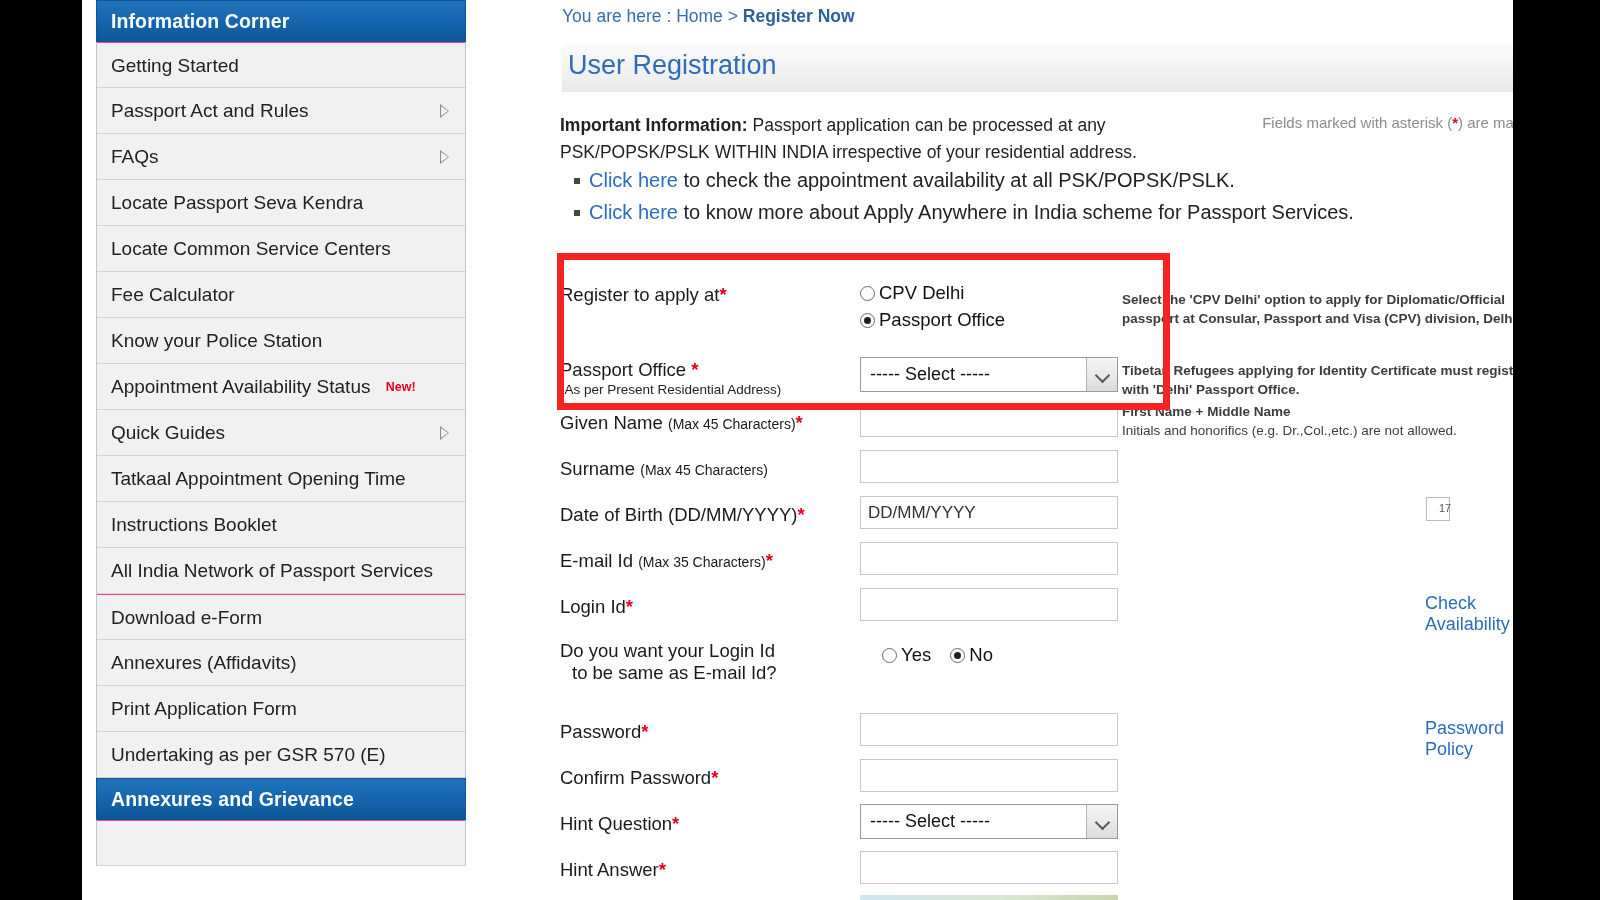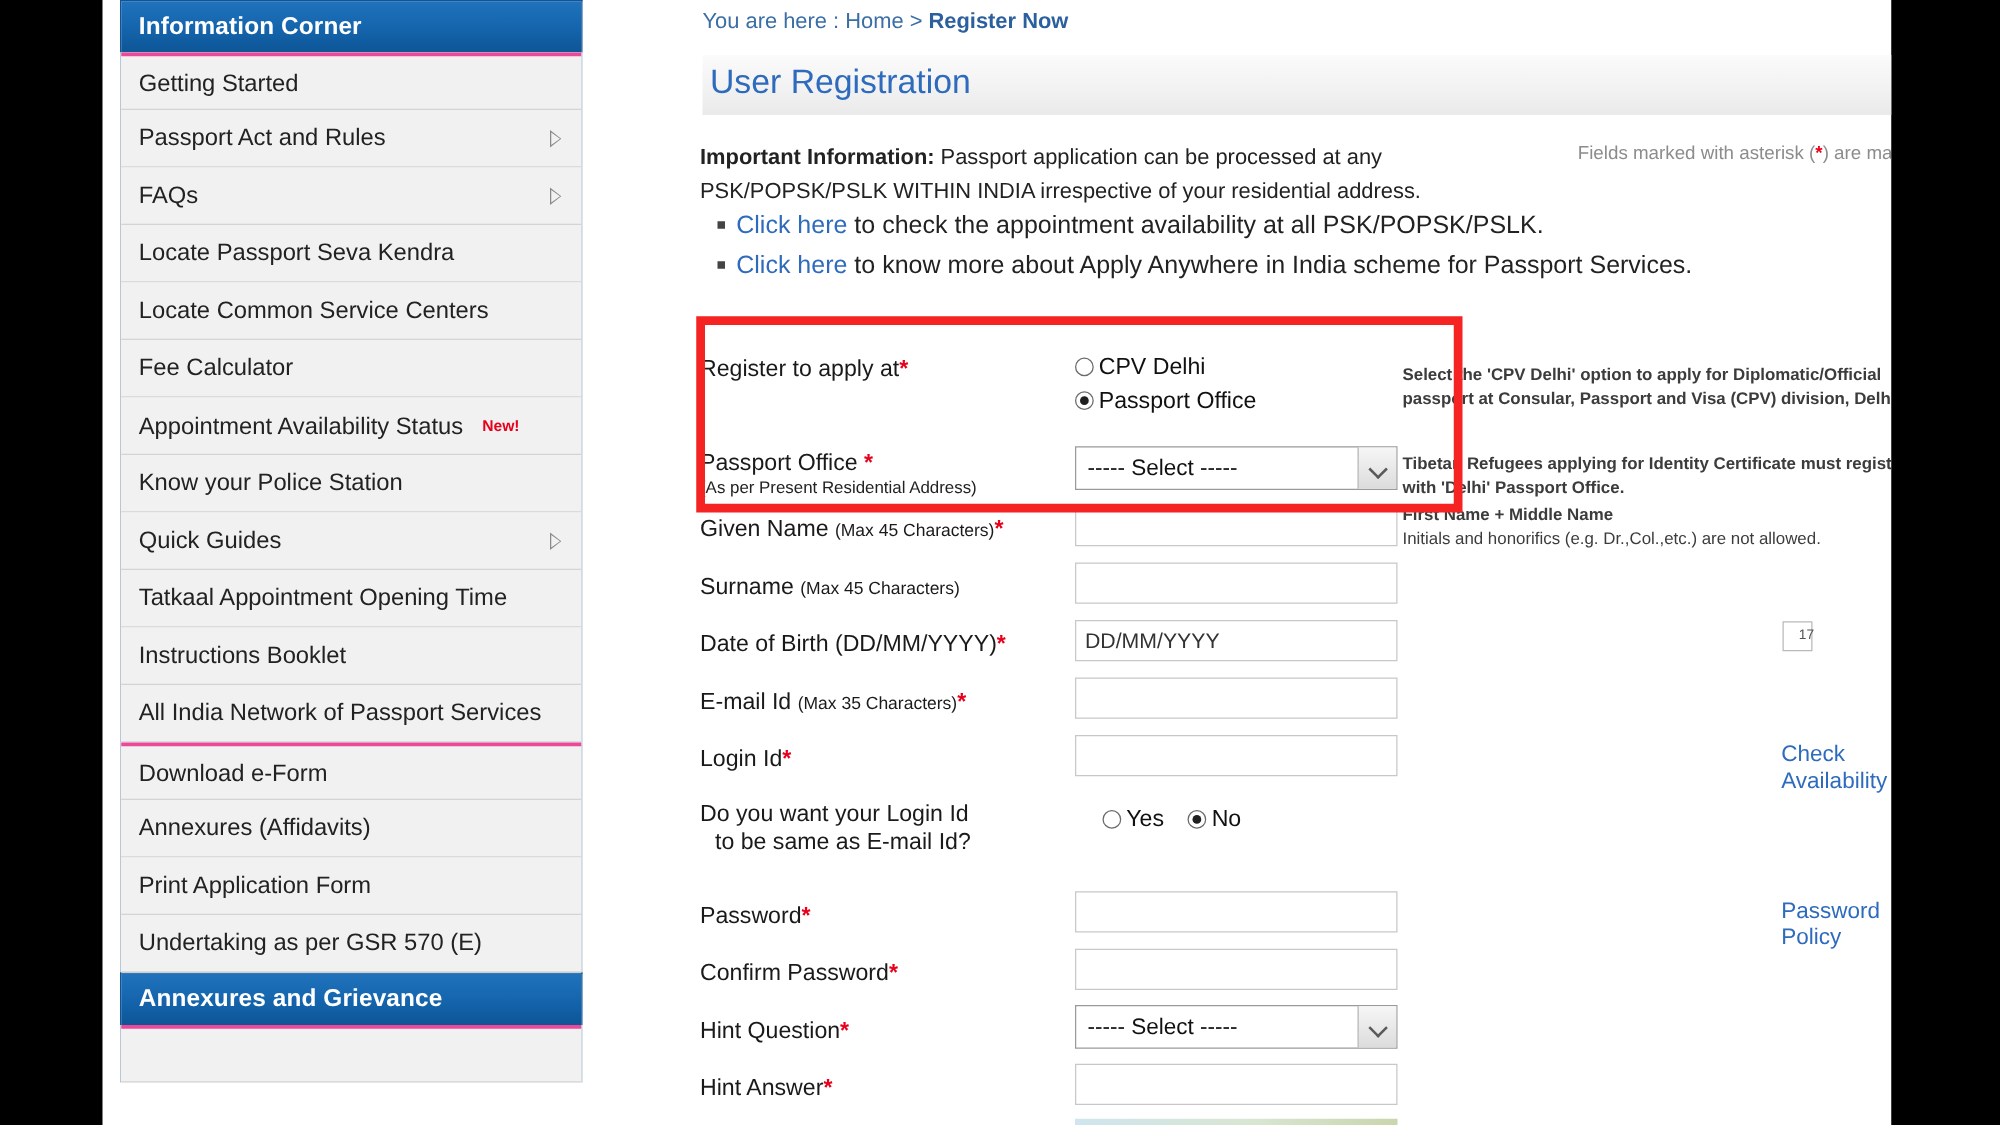--- a/index.html
+++ b/index.html
@@ -25,21 +25,21 @@
     border:1px solid #0d5596; border-bottom:none;
     letter-spacing:.1px;
   }
   .side-list { border-left:1px solid #b9c6d4; border-right:1px solid #b9c6d4; }
   .side-item {
     height:46px; line-height:46px; padding-left:14px; padding-right:22px;
     background:#f1f1f1; border-bottom:1px solid #d4d4d4;
     color:#222; font-size:19px; position:relative; cursor:pointer;
     white-space:nowrap; overflow:hidden;
   }
-  .side-item:first-child { border-top:3px solid #ec4899; }
+  .side-item:first-child { border-top:1px solid #ec4899; }
   .arrow-ico {
     position:absolute; right:16px; top:50%; transform:translateY(-50%);
     width:0; height:0; border-left:9px solid transparent;
     border-top:7px solid transparent; border-bottom:7px solid transparent;
     border-left-color:#8a8a8a;
   }
   .arrow-ico::after{
     content:""; position:absolute; left:-8px; top:-5px;
     width:0;height:0;border-left:7px solid #f1f1f1;
     border-top:5px solid transparent;border-bottom:5px solid transparent;
@@ -191,25 +191,25 @@
         <div class="side-item">
           <span>Locate Passport Seva Kendra</span>
         </div>
         <div class="side-item">
           <span>Locate Common Service Centers</span>
         </div>
         <div class="side-item">
           <span>Fee Calculator</span>
         </div>
         <div class="side-item">
+          <span>Know your Police Station</span>
+        </div>
+        <div class="side-item">
           <span>Appointment Availability Status</span>
           <span class="new-badge">New!</span>
-        </div>
-        <div class="side-item">
-          <span>Know your Police Station</span>
         </div>
         <div class="side-item">
           <span>Quick Guides</span>
           <span class="arrow-ico"></span>
         </div>
         <div class="side-item">
           <span>Tatkaal Appointment Opening Time</span>
         </div>
         <div class="side-item">
           <span>Instructions Booklet</span>

